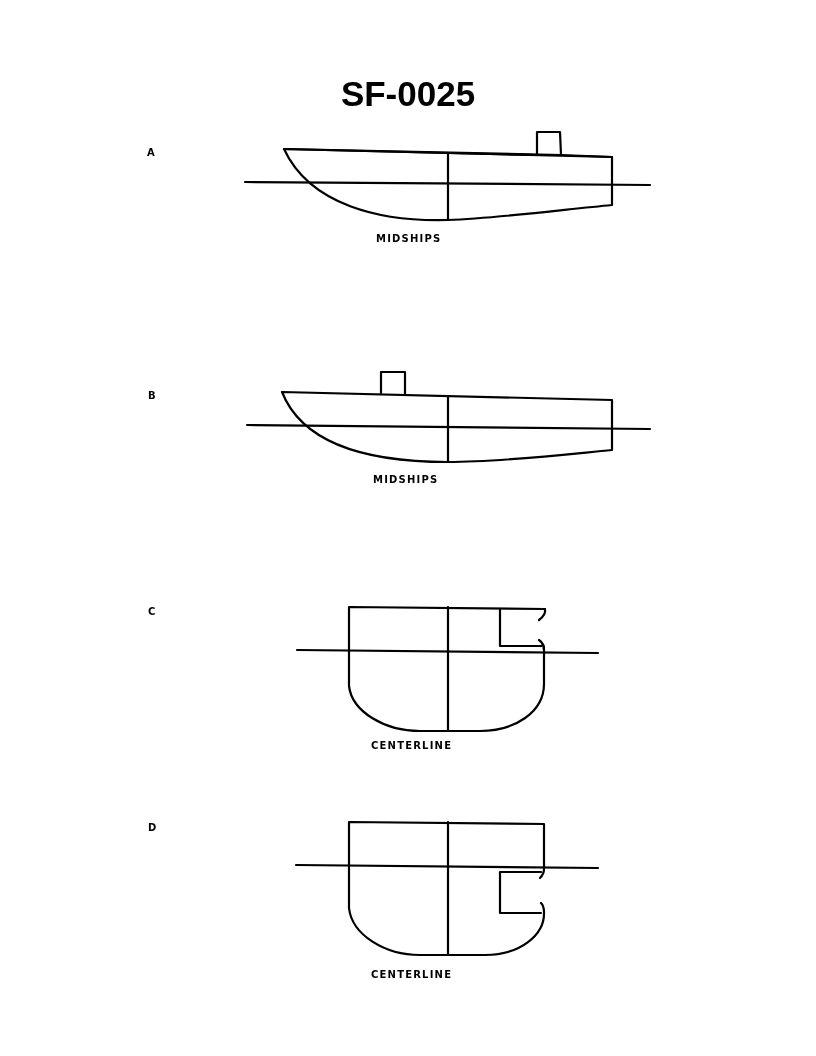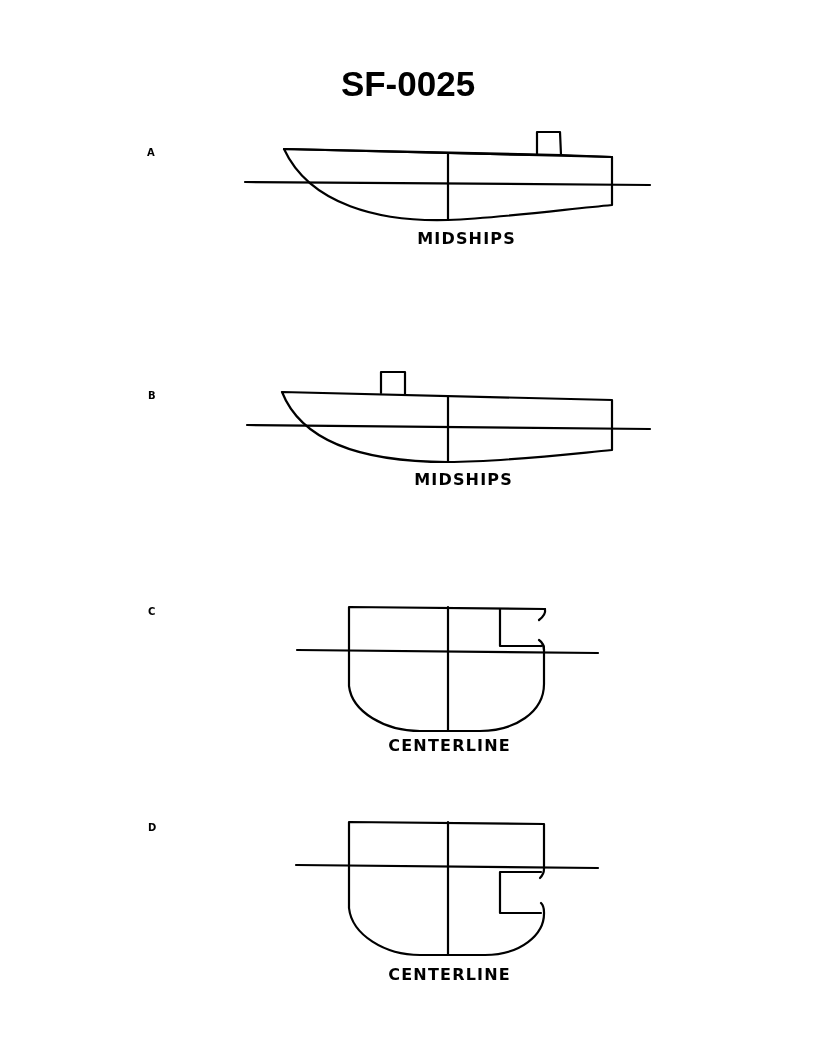--- a/index.html
+++ b/index.html
@@ -12,43 +12,43 @@
       height: 1056px;
       position: relative;
       overflow: hidden;
       font-family: "Liberation Sans", sans-serif;
       color: #000;
     }
     .title {
       position: absolute;
       left: 0;
       width: 816px;
-      top: 64px;
+      top: 74px;
       text-align: center;
       font-family: "Liberation Sans", sans-serif;
       font-weight: bold;
       font-size: 35px;
       letter-spacing: 0px;
       line-height: 40px;
     }
     .fig-label {
       position: absolute;
       font-family: "DejaVu Sans", sans-serif;
       font-weight: bold;
       font-size: 10px;
       line-height: 12px;
     }
     .caption {
       position: absolute;
       font-family: "DejaVu Sans", sans-serif;
       font-weight: bold;
-      font-size: 16px;
+      font-size: 10px;
       letter-spacing: 1.2px;
       line-height: 12px;
-      text-align: right;
+      text-align: left;
       width: 140px;
     }
     svg.drawing {
       position: absolute;
       left: 0;
       top: 0;
       width: 816px;
       height: 1056px;
     }
     svg.drawing path, svg.drawing line, svg.drawing polyline {

